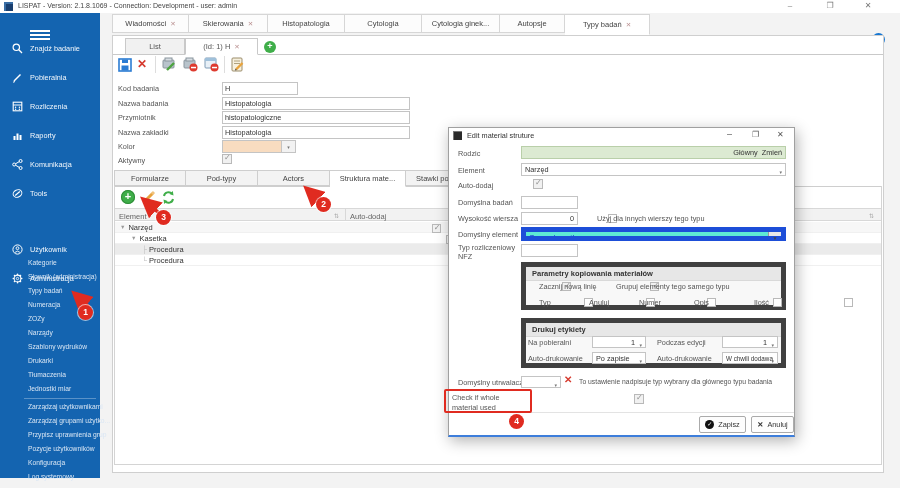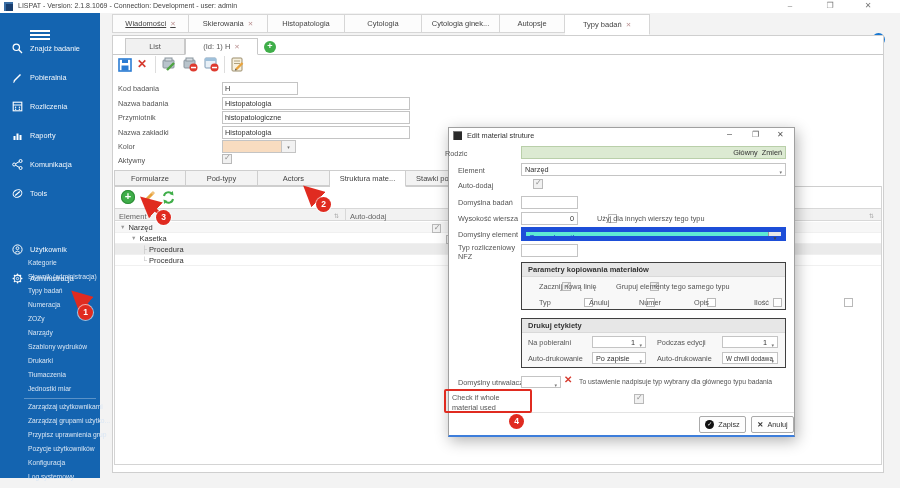--- a/index.html
+++ b/index.html
@@ -25,21 +25,21 @@
   .nav-item { left:0; width:100px; height:22px; display:flex; align-items:center; color:#f2f7fc; }
   .nav-item .ic { width:12px; height:12px; margin-left:11px; margin-right:7px; flex:none; display:flex; align-items:center; justify-content:center; }
   .nav-item .lb { font-size:7.3px; }
   .sub-item { left:28px; width:72px; color:#d9e6f4; font-size:6.7px; white-space:nowrap; }
   .side-divider { left:24px; width:72px; height:1px; background:rgba(255,255,255,.3); }
 
   
   .toptabs { left:112px; top:14px; height:19px; display:flex; }
   .toptab { height:19px; border:1px solid #d6d6d6; border-left:none; background:#fcfcfc;
     display:flex; align-items:center; justify-content:center; gap:4px; color:#444; }
-  .toptab:first-child { border-left:1px solid #d6d6d6;text-decoration:underline; }
+  .toptab:first-child { border-left:1px solid #d6d6d6; }
   .toptab.active { background:#fff; border-bottom:1px solid #fff; height:21px; }
   .tabx { color:#b98f8f; font-size:6.5px; }
   .helpbtn { left:872px; top:33px; width:13px; height:13px; border-radius:50%; background:#1576d2;
     color:#fff; font-weight:bold; font-size:8px; text-align:center; line-height:13px; }
 
   
   .panel { left:112px; top:35px; width:772px; height:438px; background:#fff; border:1px solid #cfcfcf; }
 
   .innertab { top:38px; height:17px; border:1px solid #c9c9c9; background:#f1f1f1;
     display:flex; align-items:center; justify-content:center; gap:4px; color:#555; }
@@ -89,21 +89,21 @@
 
   
   .modal { left:448px; top:127px; width:347px; height:310px; background:#fff;
     border:1px solid #a0a0a0; border-bottom:2px solid #3d7edb; box-shadow:2px 4px 14px rgba(0,0,0,.3); z-index:10; }
   .modal-title-icon { left:453px; top:131px; width:9px; height:9px; background:#2b2b2b;
     box-shadow:inset 1px 1px 0 0 #777; z-index:11; }
   .mlabel { font-size:7.3px; color:#555; z-index:11; }
   .mfield { height:13px; border:1px solid #c4c4c4; background:#fff; z-index:11;
     font-size:7.3px; line-height:11px; padding:0 3px; color:#333; }
   .combo-arrow { position:absolute; right:3px; top:3px; font-size:5px; color:#777; }
-  .section { border:1px solid #404040; background:#f8f8f8; z-index:11; }
+  .section { border:5px solid #404040; background:#f8f8f8; z-index:11; }
   .section .shead { height:14px; background:#e7e7e7; border-bottom:1px solid #d9d9d9;
     font-weight:bold; color:#333; line-height:14px; padding-left:6px; }
   .win-combo { border:5px solid #1d4ed8; background:#5eead4; z-index:11; display:flex; }
   .win-combo .val { flex:1; color:#1a1acc; font-size:7.3px; line-height:12px; padding-left:3px; overflow:hidden; white-space:nowrap; }
   .win-combo .btn { width:13px; background:#e8e8e8; border-left:1px solid #9a9a9a; text-align:center;
     font-size:5px; color:#444; line-height:12px; }
   .mbtn { height:17px; border:1px solid #ababab; background:#fdfdfd; border-radius:2px; z-index:11;
     display:flex; align-items:center; justify-content:center; gap:4px; font-size:7.3px; color:#333; }
   .icon-circle-check { width:9px; height:9px; border-radius:50%; background:#111; color:#fff;
     font-size:6px; line-height:9px; text-align:center; }
@@ -409,21 +409,21 @@
 </div>
 
 
 <div class="abs modal"></div>
 <div class="abs modal-title-icon"></div>
 <div class="abs mlabel" style="left:467px; top:131px; color:#333">Edit material struture</div>
 <div class="abs" style="left:727px; top:129px; z-index:11; color:#555; font-size:9px">–</div>
 <div class="abs" style="left:752px; top:130px; z-index:11; color:#555; font-size:8px">❐</div>
 <div class="abs" style="left:777px; top:130px; z-index:11; color:#555; font-size:8px">✕</div>
 
-<div class="abs mlabel" style="left:445px; top:149px">Rodzic</div>
+<div class="abs mlabel" style="left:458px; top:149px">Rodzic</div>
 <div class="abs mfield" style="left:521px; top:146px; width:265px; background:#dcead2; border-color:#b9cfa9; text-align:right">
   <span>Główny</span>&nbsp;&nbsp;<span>Zmień</span>
 </div>
 <div class="abs mlabel" style="left:458px; top:166px">Element</div>
 <div class="abs mfield" style="left:521px; top:163px; width:265px"><span>Narzęd</span><span class="combo-arrow">▾</span></div>
 <div class="abs mlabel" style="left:458px; top:181px">Auto-dodaj</div>
 <span class="abs cb big on" style="left:521px; top:179px; z-index:11"></span>
 <div class="abs mlabel" style="left:458px; top:198px">Domyślna badań</div>
 <div class="abs mfield" style="left:521px; top:196px; width:57px"></div>
 <div class="abs mlabel" style="left:458px; top:214px">Wysokość wiersza</div>

